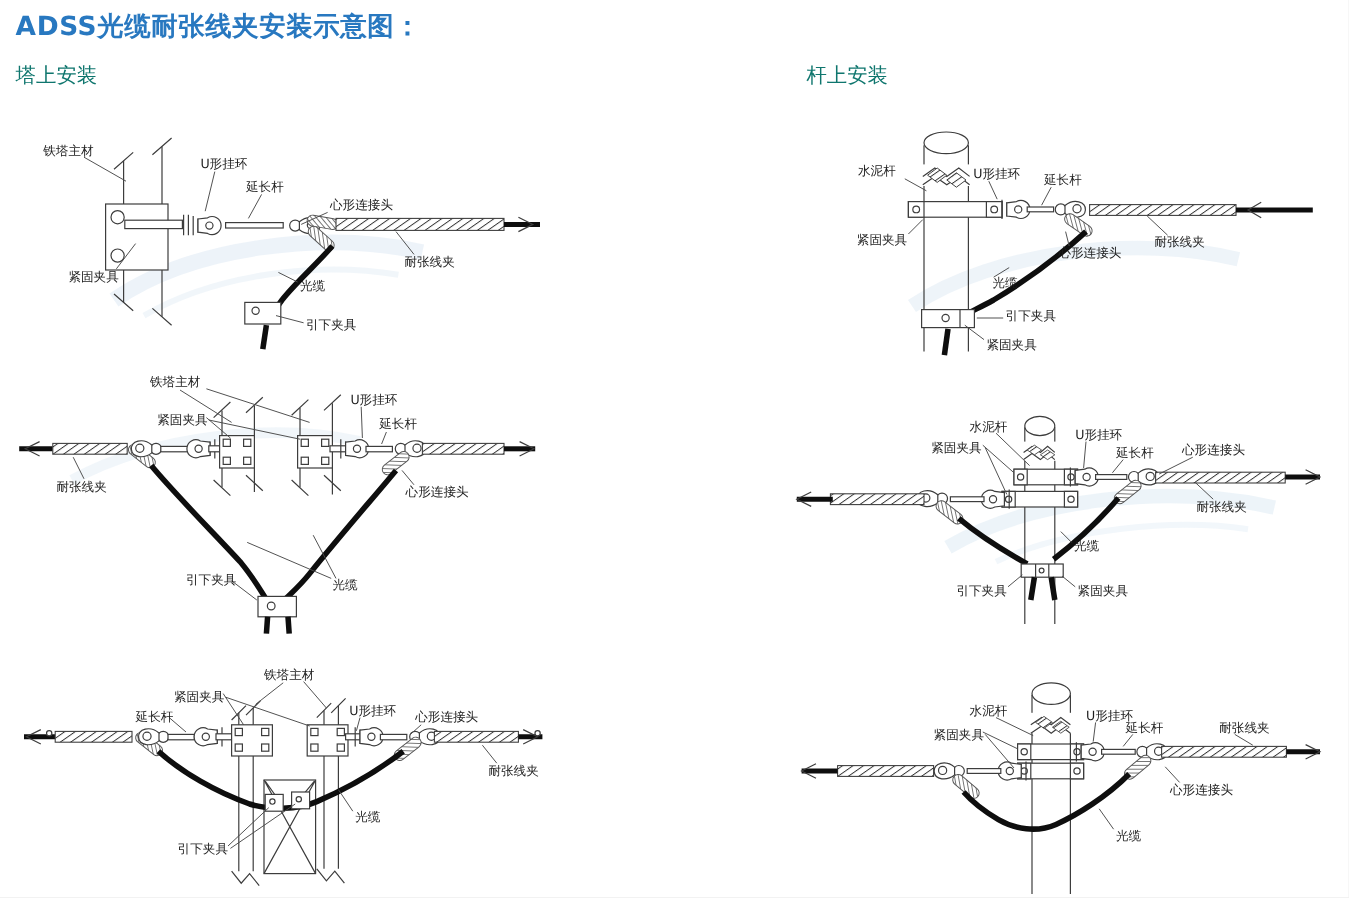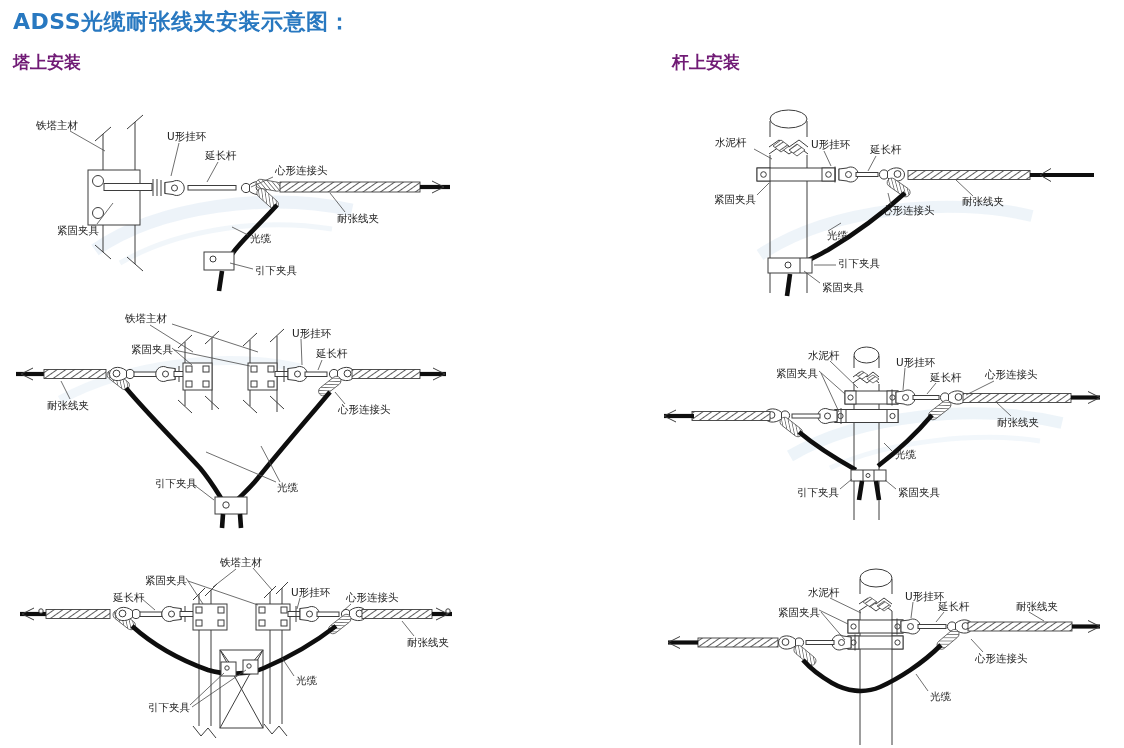--- a/index.html
+++ b/index.html
@@ -6,21 +6,21 @@
   #canvas {
     position:relative; width:1124px; height:748px; background:#ffffff;
     font-family:"DejaVu Sans", sans-serif; overflow:hidden; margin:0 auto;
   }
   .abs { position:absolute; }
   .page-title {
     left:13px; top:7px; font-size:22px; font-weight:bold; color:#2878C0;
     letter-spacing:0.5px; white-space:nowrap;
   }
   .col-header {
-    top:51px; font-size:17px; font-weight:bold; color:#701a75; white-space:nowrap;
+    top:51px; font-size:17px; font-weight:normal; color:#0f766e; white-space:nowrap;
   }
   svg { display:block; }
   svg text { font-family:"DejaVu Sans", sans-serif; }
   .ln   { stroke:#3d3d3d; stroke-width:1; fill:none; }
   .lnf  { stroke:#3d3d3d; stroke-width:1; fill:#ffffff; }
   .thk  { stroke:#0e0e0e; stroke-width:4.6; fill:none; }
   .thkbar { stroke:#0e0e0e; stroke-width:4.2; fill:none; }
   .ldr  { stroke:#4a4a4a; stroke-width:0.8; fill:none; }
   .lbl  { font-size:10.5px; fill:#1c1c1c; }
   .hrod { fill:url(#hatch); stroke:#3d3d3d; stroke-width:0.9; }

